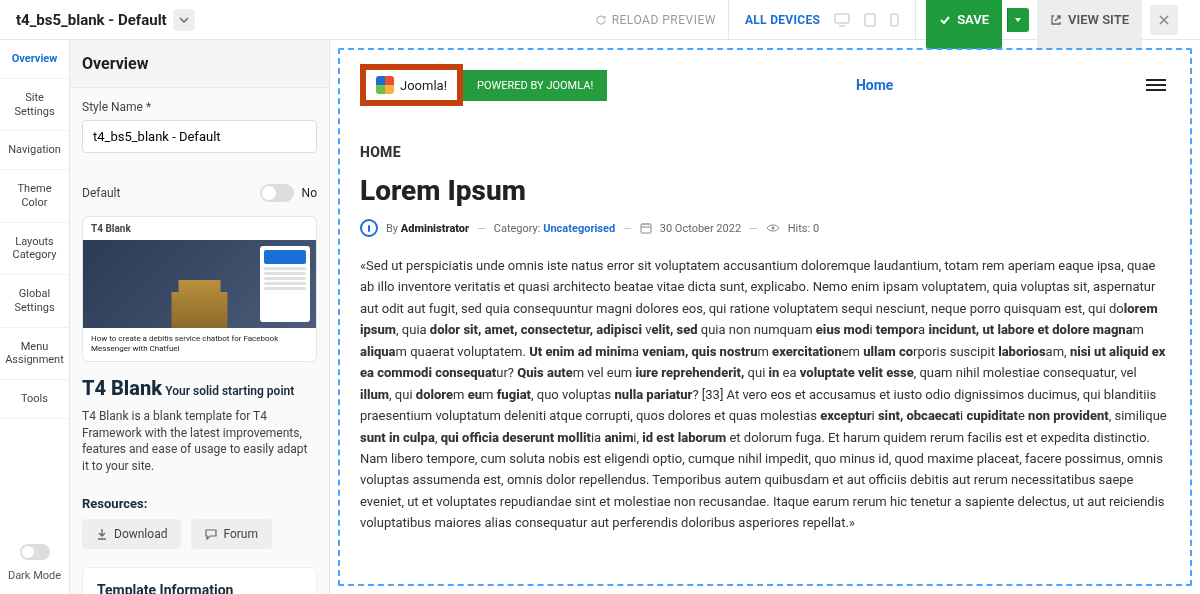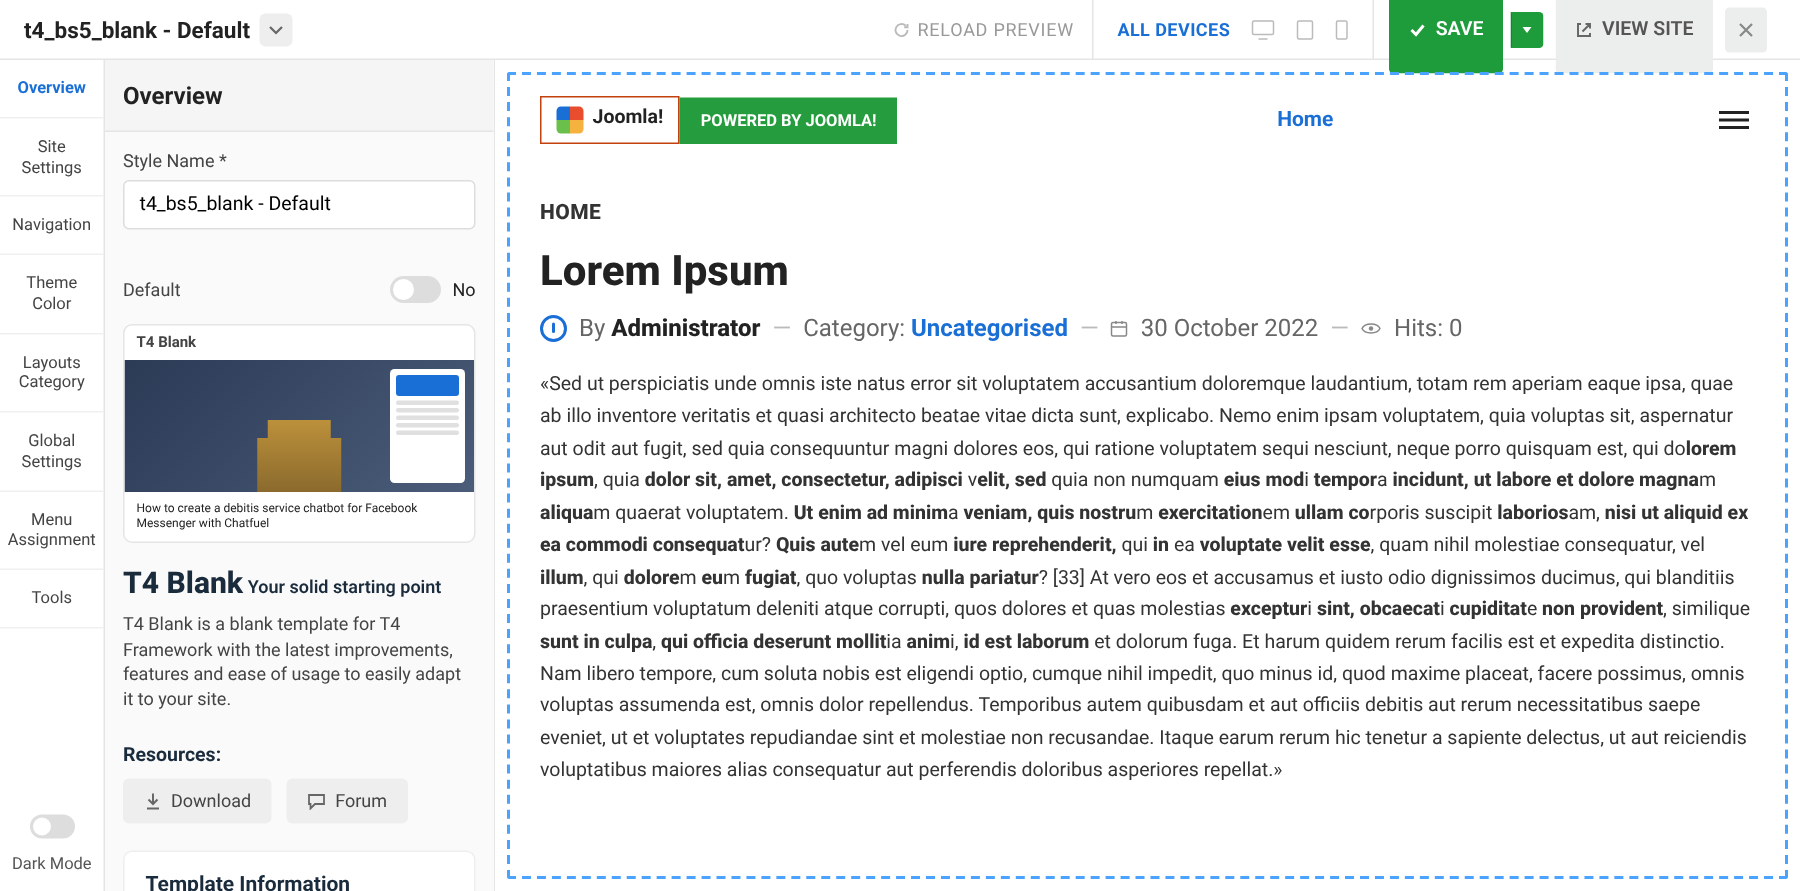--- a/index.html
+++ b/index.html
@@ -51,30 +51,30 @@
 .res-btn { background: #eee; border: none; border-radius: 4px; padding: 8px 14px; font-size: 12px; display: inline-flex; align-items: center; gap: 6px; cursor: pointer; color: #444; }
 .info-card { border: 1px solid #eee; border-radius: 6px; margin-top: 18px; background: #fff; padding: 14px 14px 8px; }
 .info-title { font-weight: 700; font-size: 14px; color: #1a2b3c; margin-bottom: 10px; }
 .info-row { display: flex; font-size: 12px; margin-bottom: 8px; }
 .info-row .k { width: 90px; font-weight: 700; }
 .preview { flex: 1; position: relative; overflow: hidden; }
 .preview-dashed { position: absolute; inset: 8px; border: 2px dashed #4aa3ff; border-radius: 2px; }
 .preview-inner { position: absolute; inset: 14px; background: #fff; overflow-y: auto; border-radius: 2px; }
 .pv-top { display: flex; align-items: center; justify-content: space-between; padding: 10px 16px; border-bottom: 0; }
 .joomla-badge { display: flex; align-items: center; }
-.joomla-logo { display: flex; gap: 6px; border: 1px solid #c2410c; padding: 6px 10px; font-weight: 700; font-size: 13px; }
+.joomla-logo { display: flex; align-items: center; gap: 6px; border: 6px solid #c2410c; padding: 6px 10px; font-weight: 400; font-size: 13px; }
 .joomla-glyph { width: 18px; height: 18px; border-radius: 3px; background: conic-gradient(#e84d2e 0 25%, #f6b23e 25% 50%, #6bbf4b 50% 75%, #1a6fd6 75% 100%); }
-.joomla-powered { background: #259d3e; color: #fff; font-weight: 700; font-size: 11px; padding: 9px 14px; }
+.joomla-powered { background: #259d3e; color: #fff; font-weight: 400; font-size: 11px; padding: 9px 14px; }
 .home-link { color: #1a6fd6; font-weight: 700; font-size: 14px; }
 .hamb { display: flex; flex-direction: column; gap: 3px; padding: 4px; }
 .hamb span { width: 20px; height: 2px; background: #222; }
 .article { padding: 28px 16px 20px; }
 .crumb { font-weight: 800; font-size: 14px; color: #333; letter-spacing: 0.3px; }
 .article-title { font-weight: 800; font-size: 28px; margin-top: 14px; }
-.meta { display: flex; align-items: center; gap: 8px; font-size: 16px; color: #666; margin-top: 12px; flex-wrap: wrap; }
+.meta { display: flex; align-items: center; gap: 8px; font-size: 11px; color: #666; margin-top: 12px; flex-wrap: wrap; }
 .meta b.author { color: #222; font-weight: 800; }
 .meta .cat { color: #1a6fd6; font-weight: 700; }
 .meta .icon-round { width: 18px; height: 18px; border: 2px solid #1a6fd6; border-radius: 50%; display: inline-flex; align-items: center; justify-content: center; }
 .meta .icon-round::after { content: ""; width: 2px; height: 7px; background: #1a6fd6; border-radius: 1px; }
 .meta-sep { color: #bbb; }
 .body-text { font-size: 13px; line-height: 1.65; color: #333; margin-top: 18px; }
 .body-text b { font-weight: 800; }
 </style>
 </head>
 <body>

